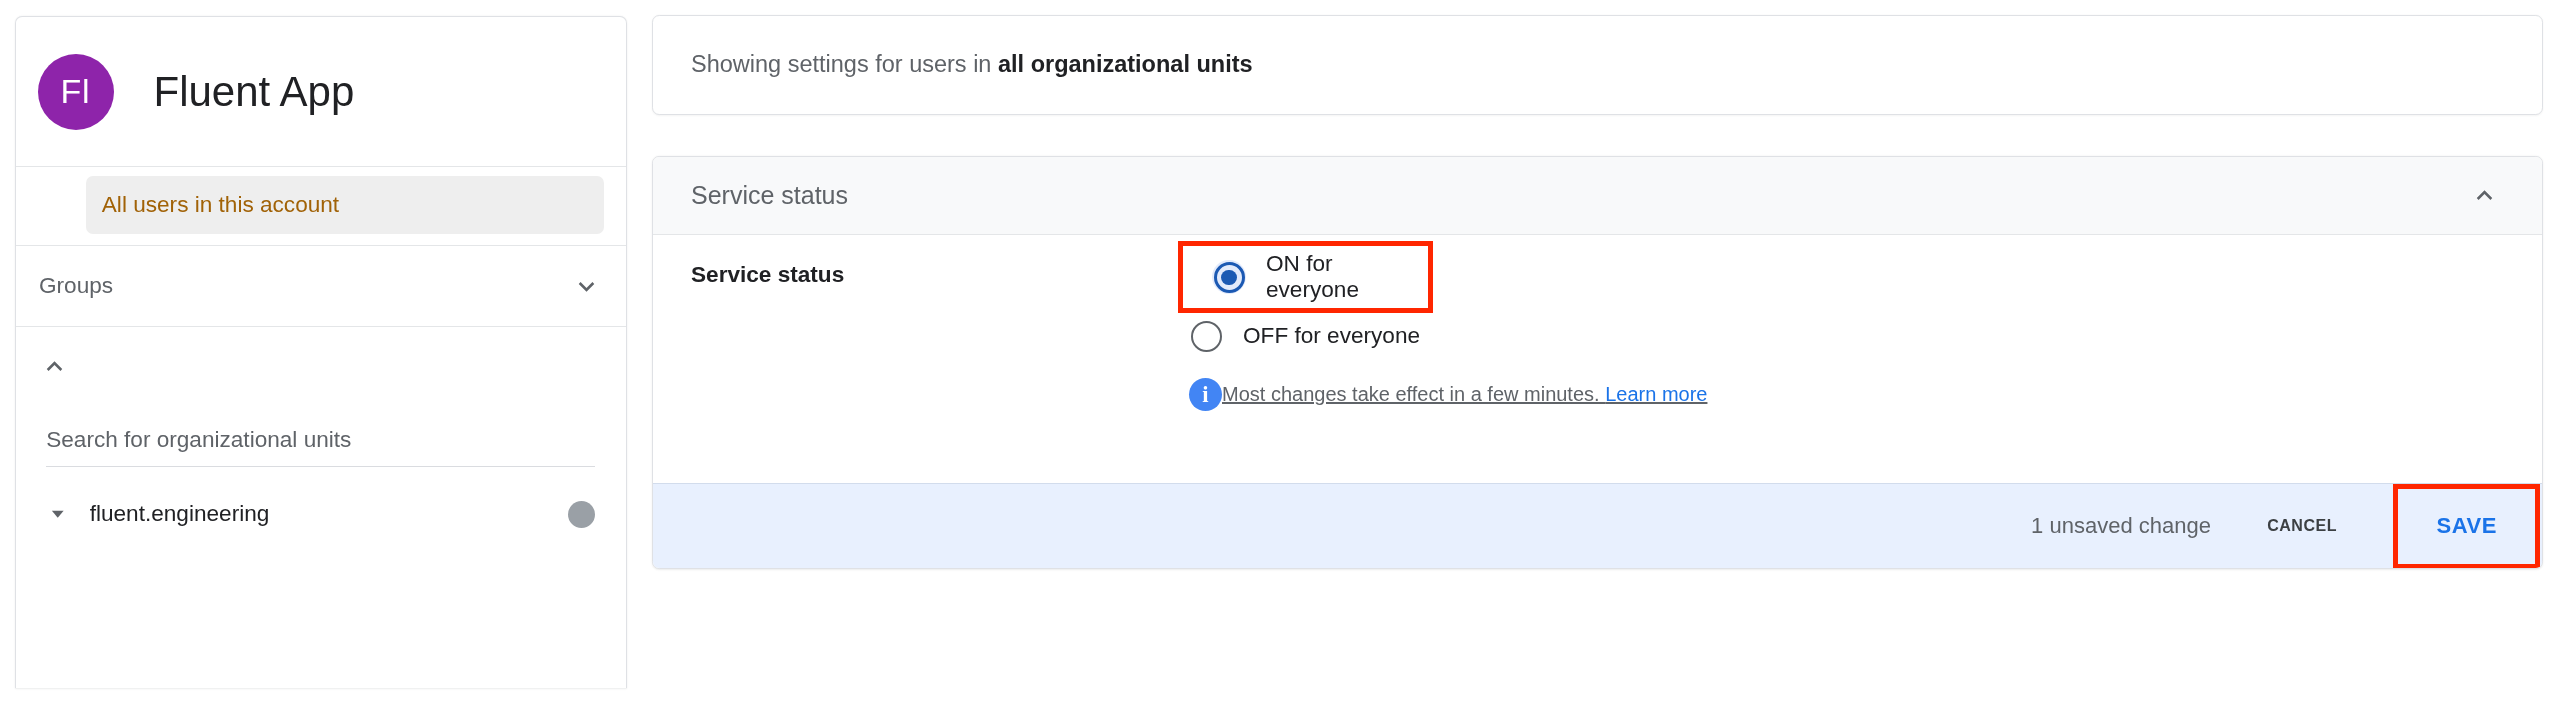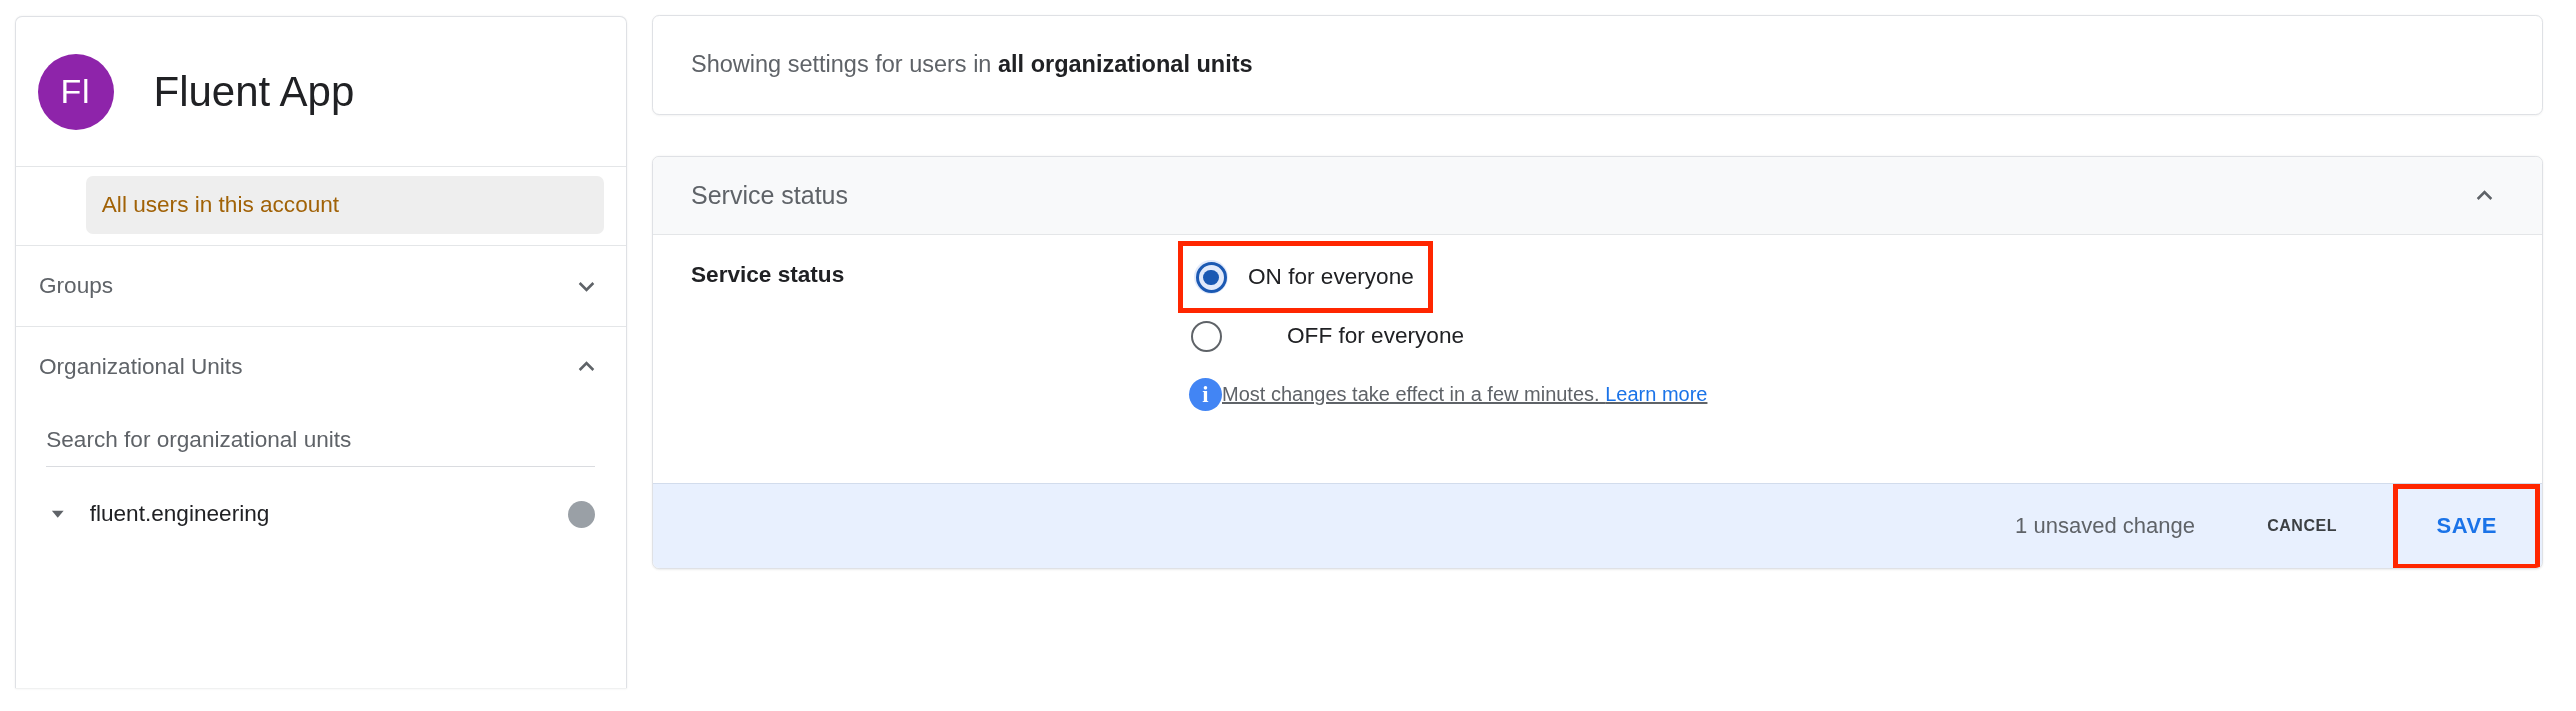--- a/index.html
+++ b/index.html
@@ -282,31 +282,30 @@
   .radio-on-wrap {
     position: absolute;
     left: 525px;
     top: 6.3px;
     width: 255px;
     height: 72px;
     border: 5.4px solid #FF2600;
     box-sizing: border-box;
     display: flex;
     align-items: center;
-    padding-left: 11px;
+    padding-left: 29px;
     background: transparent;
   }
 
   .radio-off-wrap {
     position: absolute;
     left: 536px;
     top: 84px;
     display: flex;
     align-items: center;
-    gap: 44px;
   }
 
   .info-row {
     position: absolute;
     left: 536px;
     top: 143px;
     display: flex;
     align-items: center;
   }
   .info-icon {
@@ -344,21 +343,21 @@
     border-top: 0.9px solid #d2dcec;
     display: flex;
     align-items: center;
     justify-content: flex-end;
     box-sizing: border-box;
     padding-right: 0;
   }
   .unsaved {
     font-size: 22px;
     color: #5f6368;
-    margin-right: 56px;
+    margin-right: 40px;
   }
   .btn-cancel {
     font-size: 16px;
     color: #3c4043;
     font-weight: 700;
     letter-spacing: 0.5px;
     background: transparent;
     border: none;
     font-family: "Liberation Sans", sans-serif;
     padding: 14.5px 16.3px;
@@ -414,21 +413,20 @@
       <span class="chev">
         <svg width="31" height="31" viewBox="0 0 24 24">
             <path d="M7.4 8.6 12 13.2l4.6-4.6L18 10l-6 6-6-6z" fill="#5f6368"></path>
           </svg>
       </span>
     </div>
 
     <div class="sb-divider"></div>
 
     <div class="sb-row">
-      <span class="sb-row-label">Organizational Units</span>
       <span class="chev">
         <svg width="31" height="31" viewBox="0 0 24 24">
             <path d="M7.4 15.4 12 10.8l4.6 4.6L18 14l-6-6-6 6z" fill="#5f6368"></path>
           </svg>
       </span>
     </div>
 
     <div class="ou-body">
       <div class="search-wrap">
         <input class="search-input" type="text" placeholder="Search for organizational units" style="">

